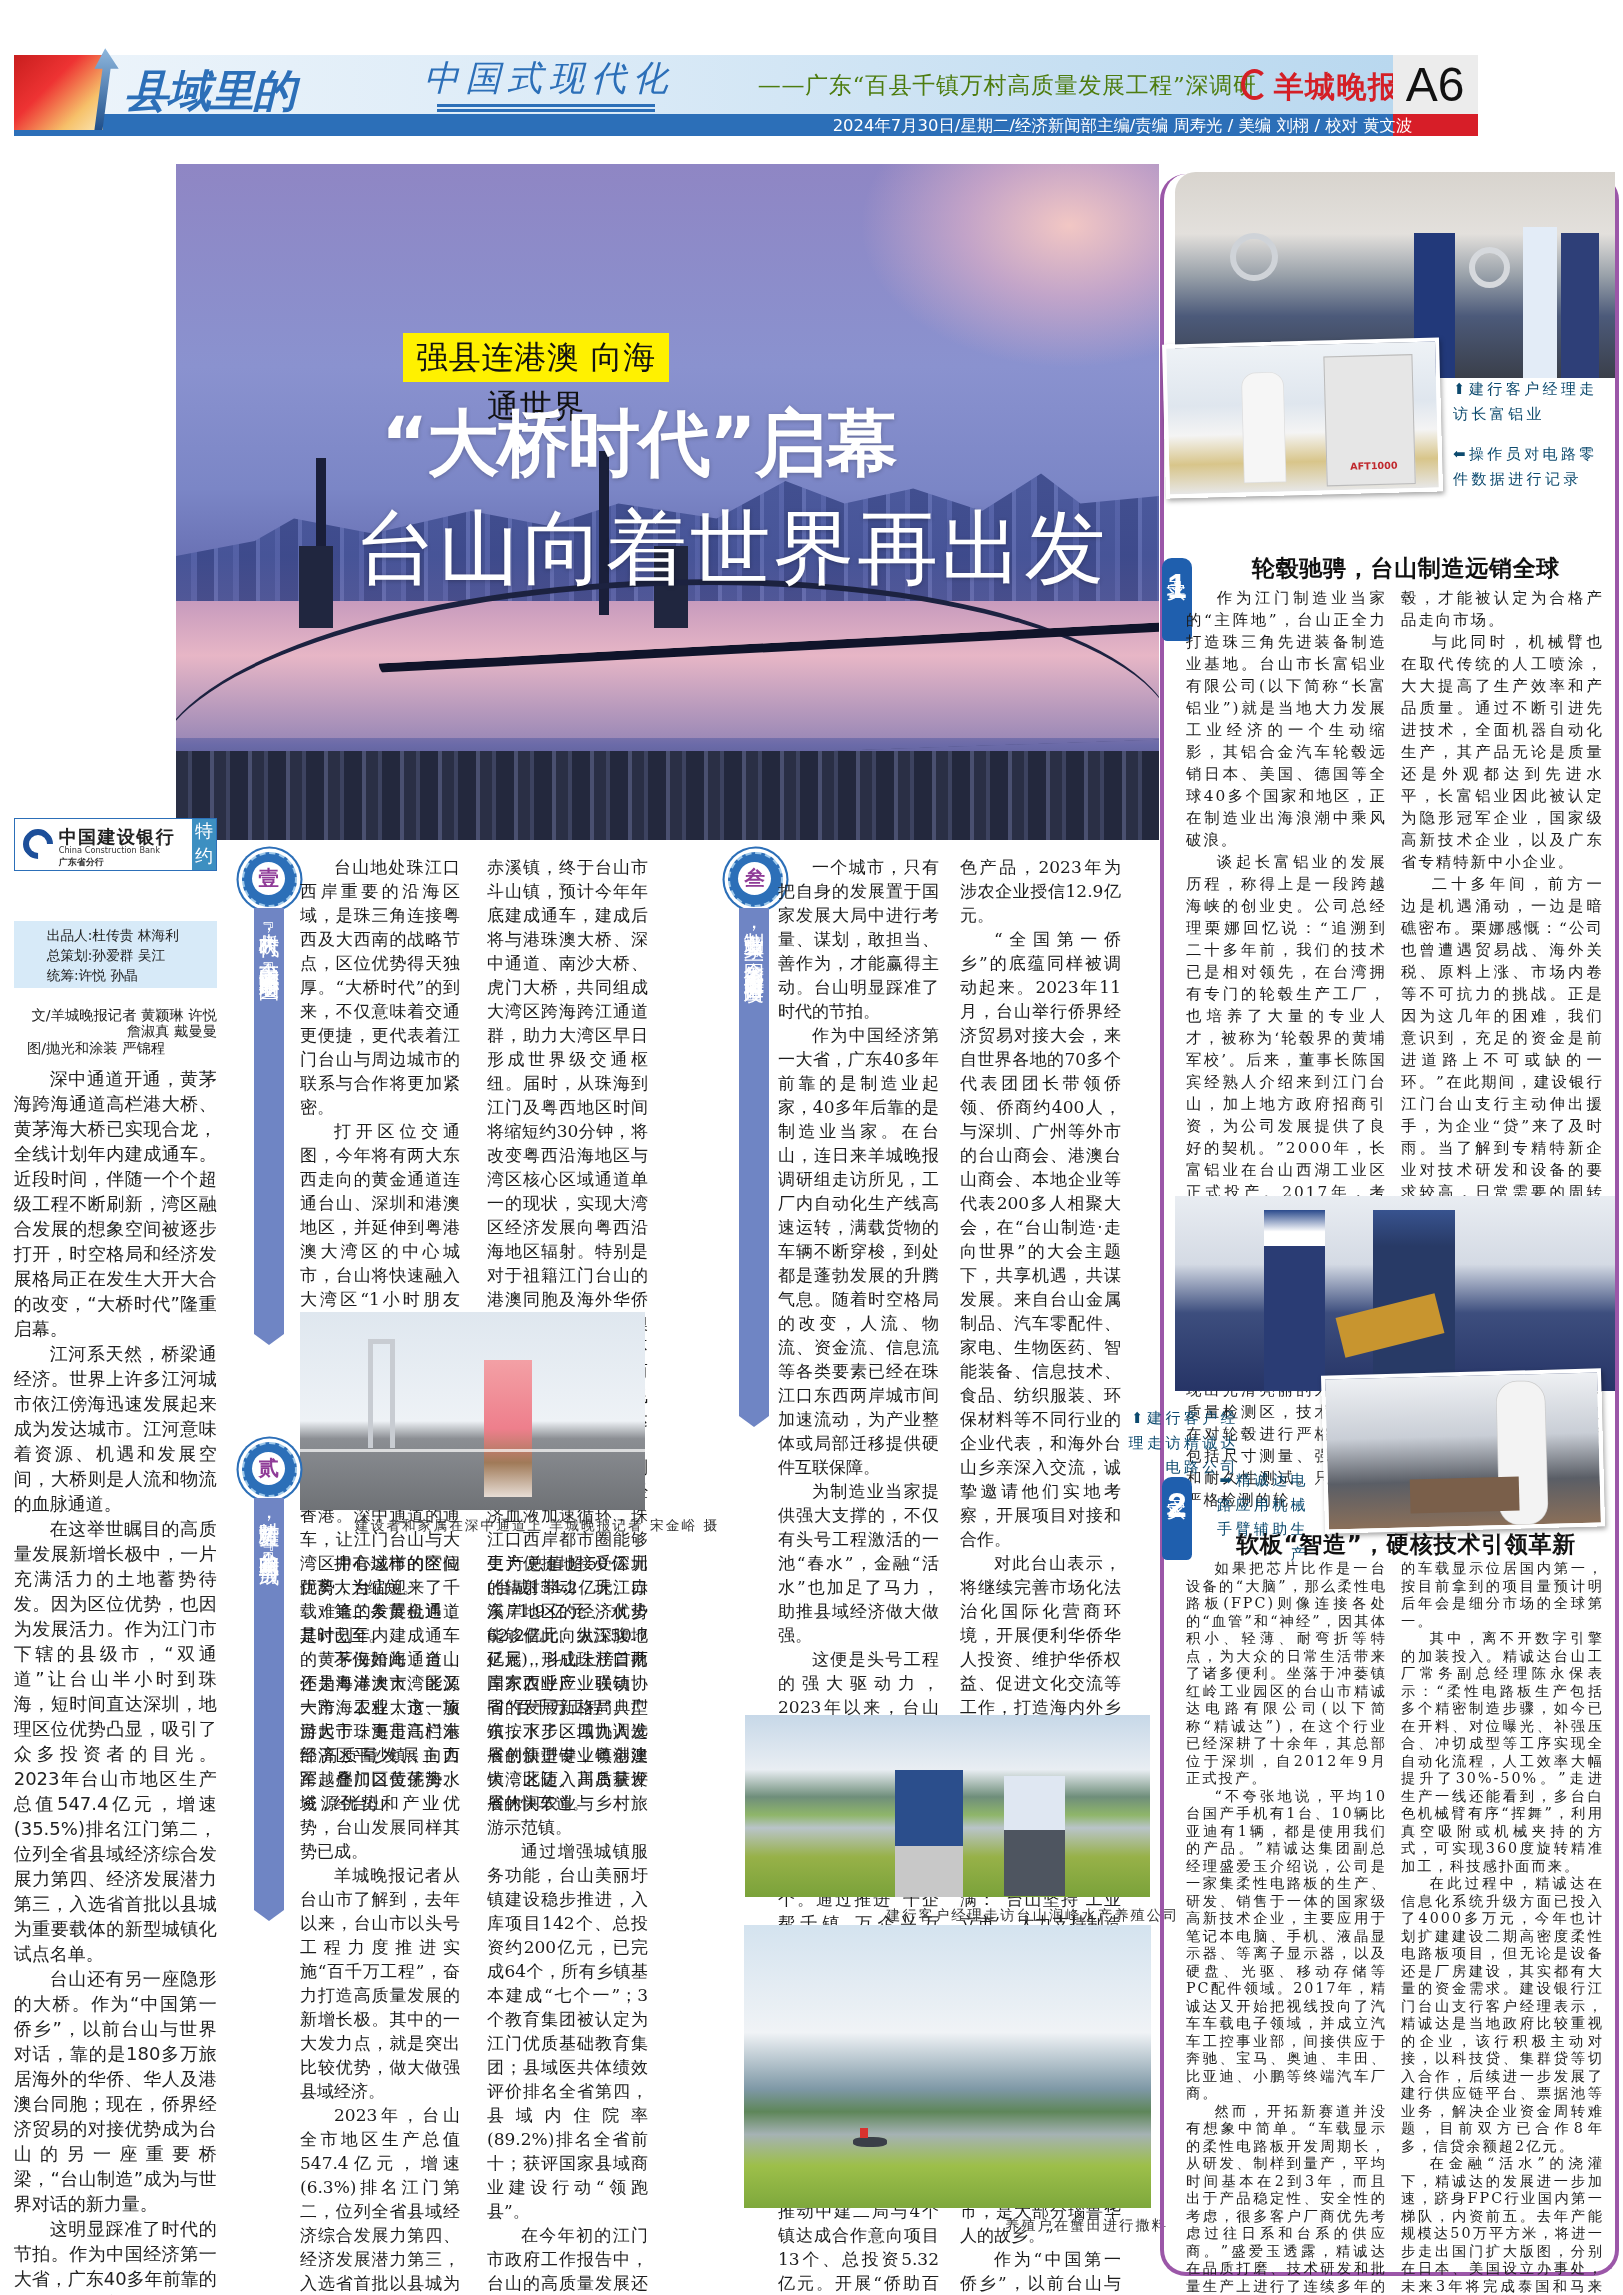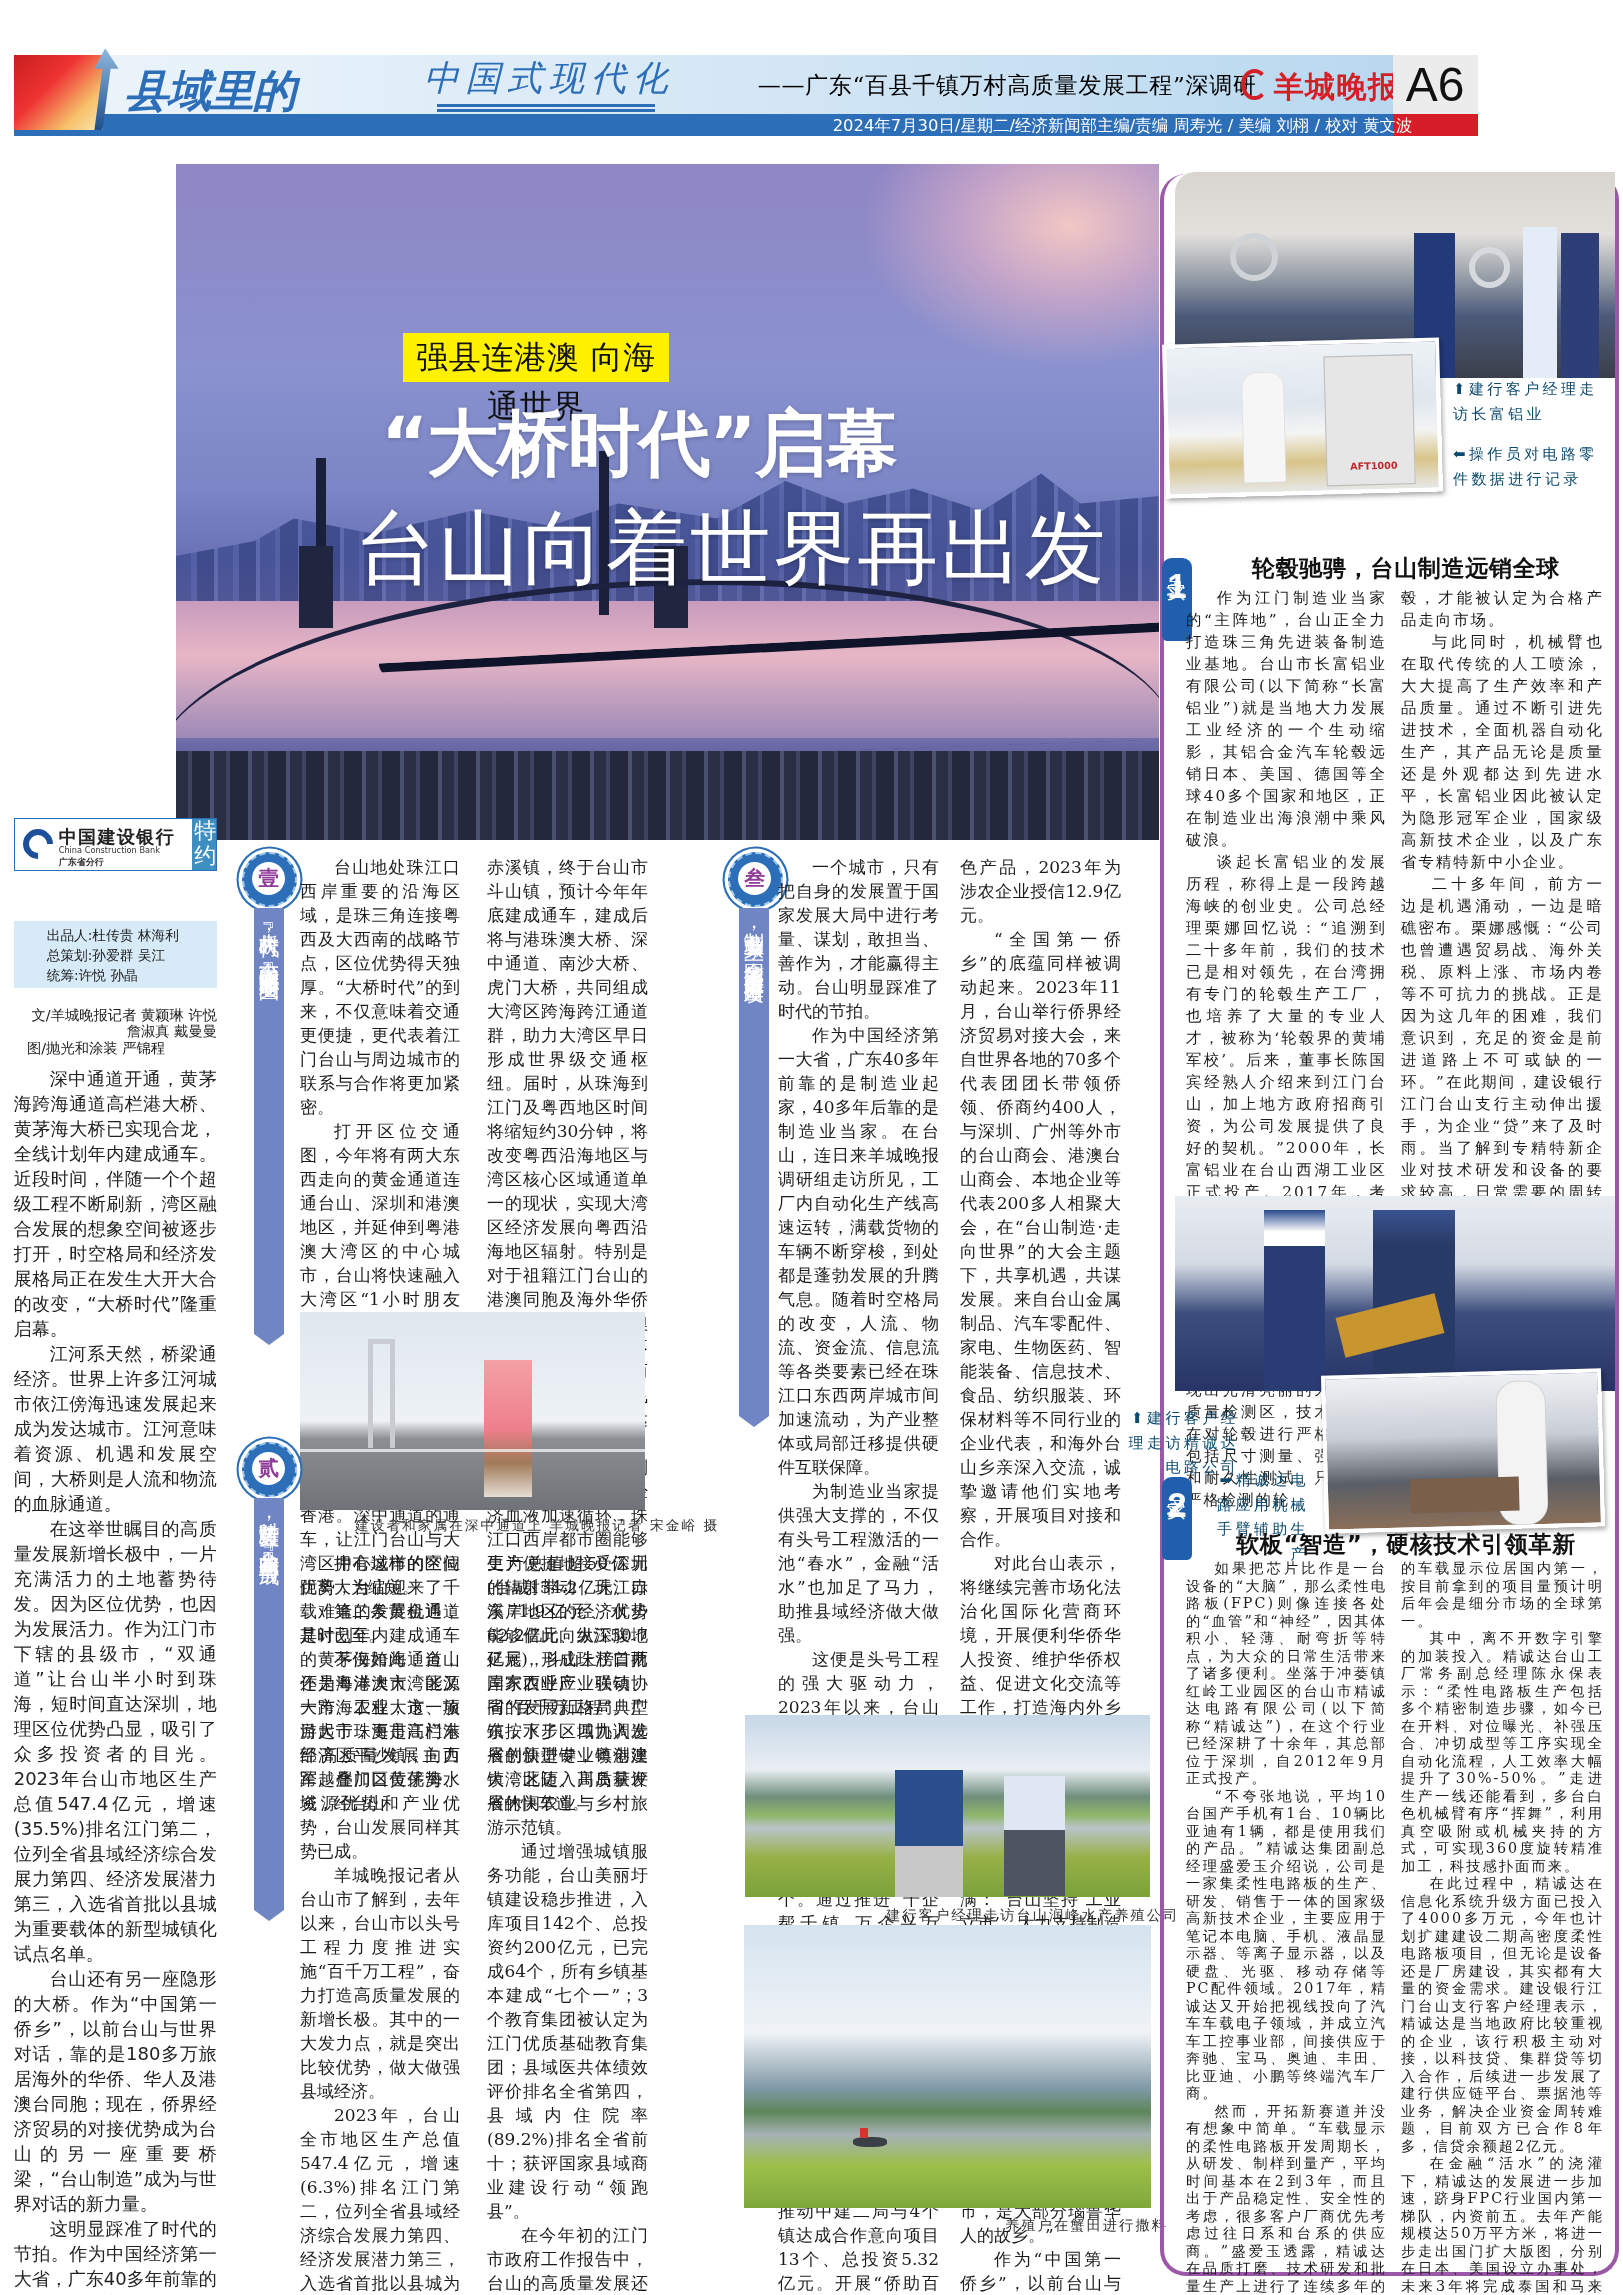--- a/index.html
+++ b/index.html
@@ -8,21 +8,21 @@
 .abs{position:absolute}
 
 .mast{left:13.7px;top:55px;width:1596px;height:81px}
 .mast-band{left:0;top:0;width:1379px;height:59px;background:linear-gradient(90deg,#eef5fb 0%,#dcebf7 40%,#b9d8ef 100%)}
 .mast-bar{left:0;top:59px;width:1379px;height:22px;background:#2c6fb8}
 .mast-flag{left:0;top:0;width:89px;height:75px;background:linear-gradient(135deg,#c81e1e 0%,#e33 40%,#f6c16a 75%,#fbe7b5 100%)}
 .mast-arrow{left:78px;top:-6.8px;width:27px;height:82px;background:linear-gradient(180deg,#8fb8de,#1f4f8a);clip-path:polygon(50% 0,100% 25%,70% 25%,40% 100%,10% 100%,40% 25%,10% 25%)}
 .mast-t1{left:111px;top:6.8px;font-size:44px;font-weight:bold;font-style:italic;color:#2c6fb8;letter-spacing:-1.4px}
 .mast-t2{left:198px;top:0;font-size:35px;font-style:italic;color:#2c6fb8;letter-spacing:6.8px;font-family:"DejaVu Serif",serif}
 .mast-lines{left:174px;top:49px;width:96px;height:8.2px;border-top:3.4px solid #2c6fb8;border-bottom:3.4px solid #2c6fb8}
-.mast-sub{left:481px;top:15px;font-size:23px;color:#000000;font-family:"DejaVu Serif",serif;letter-spacing:0.7px}
+.mast-sub{left:481px;top:15px;font-size:23px;color:#4d7c0f;font-family:"DejaVu Serif",serif;letter-spacing:0.7px}
 .mast-logo{left:1065px;top:12.3px;font-size:30px;font-weight:bold;color:#d41f26;font-family:"DejaVu Serif",serif;letter-spacing:1.4px}
 .mast-logo-swoosh{left:1035px;top:13.7px;width:27px;height:31px;border:4.1px solid #d41f26;border-radius:50%;border-right-color:transparent}
 .mast-page{left:1379px;top:0;width:85px;height:59px;background:#ececec;font-size:48px;color:#111;text-align:center;line-height:59px;font-family:"Liberation Sans",sans-serif}
 .mast-page-red{left:1379px;top:59px;width:85px;height:22px;background:#d71e28}
 .mast-date{left:648px;top:60px;font-size:16.4px;color:#fff;letter-spacing:0}
 
 .hero{left:176px;top:164px;width:983px;height:676px;overflow:hidden;background:linear-gradient(180deg,#8f86c4 0%,#8a92cf 30%,#7b86c6 48%,#6a72b5 58%,#b28bb3 70%,#d0a3be 76%,#6a6aa8 86%,#2d3050 100%)}
 .hero-cloud{left:683px;top:0;width:300px;height:205px;background:radial-gradient(ellipse at 70% 30%,#f2c7c4 0%,rgba(230,180,200,.6) 35%,rgba(140,130,200,0) 70%)}
 .hero-city{left:0;top:287px;width:983px;height:150px;background:repeating-linear-gradient(90deg,#3b4a8e 0 15px,#4c5aa0 15px 20.5px,#2f3d7e 20.5px 38px,#5866aa 38px 42px);opacity:.75;clip-path:polygon(0 70%,8% 60%,12% 45%,20% 55%,30% 40%,38% 50%,45% 35%,55% 45%,62% 20%,68% 35%,75% 25%,82% 40%,88% 15%,92% 35%,100% 30%,100% 100%,0 100%)}
 .hero-sea{left:0;top:437px;width:983px;height:137px;background:linear-gradient(180deg,#c79bbd,#e7b6c6 40%,#9d8ab7 100%)}
@@ -38,21 +38,21 @@
 .col p{text-indent:2em}
 .col-left{font-size:18px;line-height:25px;font-family:"DejaVu Sans",sans-serif;color:#222}
 .col-right{font-size:15.4px;line-height:22px;font-family:"DejaVu Serif",serif;color:#1c1c1c;text-align:justify;letter-spacing:2px}
 .col-right p{text-indent:2em}
 
 .sponsor{left:13.7px;top:818px;width:203px;height:53px;border:1.4px solid #2c6fb8;background:#fff}
 .sponsor-logo{left:8.2px;top:9.6px;width:30px;height:30px;border:6.1px solid #1d4f9a;border-radius:50%;border-right-color:transparent;transform:rotate(45deg)}
 .sponsor-cn{left:44px;top:5.5px;font-size:18px;font-weight:bold;color:#222;letter-spacing:1.4px}
 .sponsor-en{left:44px;top:26px;font-size:8.2px;color:#333}
 .sponsor-br{left:44px;top:37px;font-size:9px;color:#333;font-weight:bold}
-.sponsor-tag{left:177px;top:0;width:24.6px;height:51px;background:#3d8fc1;color:#fff;font-size:22px;text-align:right;line-height:24.6px}
+.sponsor-tag{left:177px;top:0;width:24.6px;height:51px;background:#3d8fc1;color:#fff;font-size:18px;text-align:center;line-height:24.6px}
 .credits{left:13.7px;top:921px;width:203px;height:67px;background:#d7eaf8;padding:4.1px 0 0 33px;font-size:13.7px;line-height:20px;color:#222}
 .byline{left:27px;top:1007px;width:190px;font-size:14.3px;line-height:16.4px;color:#222;text-align:right}
 
 .badge{width:55px;height:55px;border-radius:50%;background:#2c6fb8;border:2.7px dashed #9ec8ea;box-shadow:0 0 0 3.4px #fff,0 0 0 5.5px #2c6fb8}
 .badge-inner{left:8.2px;top:8.2px;width:33px;height:33px;border-radius:50%;background:#fff;color:#8f3b97;font-size:20.5px;font-weight:bold;text-align:center;line-height:33px;font-family:"DejaVu Serif",serif}
 .vbanner{background:#6f85c4;color:#fff;font-size:20.5px;writing-mode:vertical-rl;text-orientation:upright;letter-spacing:1.4px;padding:8.2px 0 15px;width:30px;text-align:left;line-height:30px;clip-path:polygon(0 0,100% 0,100% calc(100% - 11px),50% 100%,0 calc(100% - 11px))}
 
 .photo{overflow:hidden}
 .ph-bridge{background:linear-gradient(180deg,#dfe7ef 0%,#eef2f6 55%,#8b8e93 64%,#6f7276 100%)}
 .ph-caption{font-size:14.3px;color:#333;font-family:"DejaVu Serif",serif;letter-spacing:2px}

